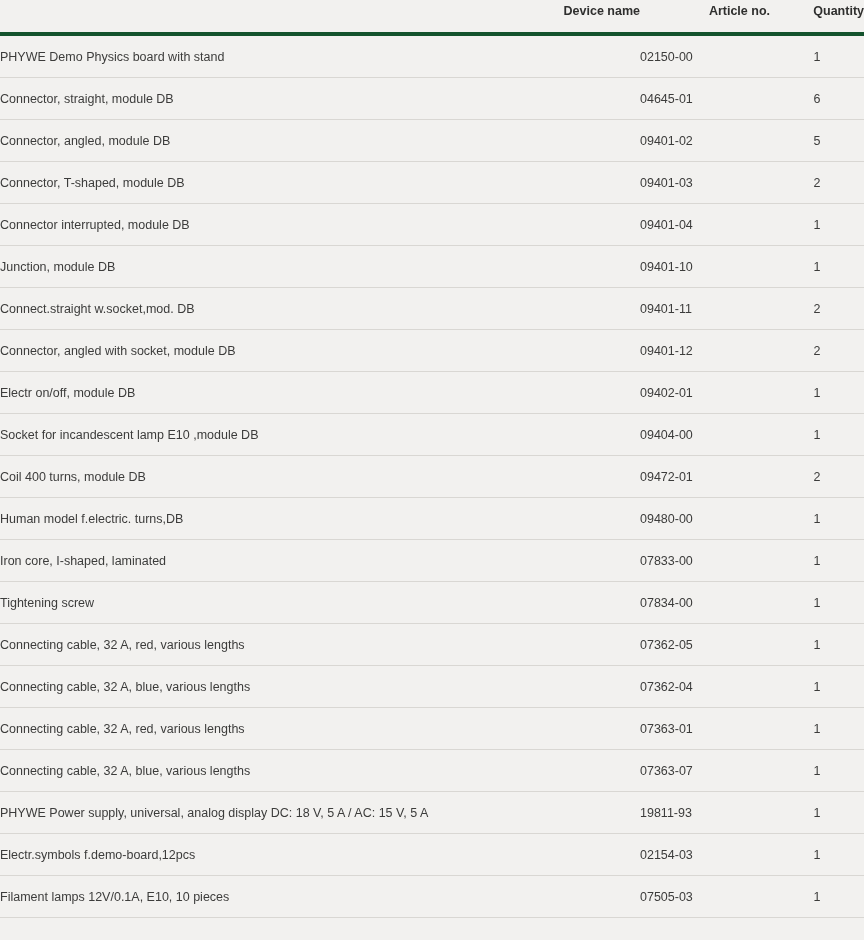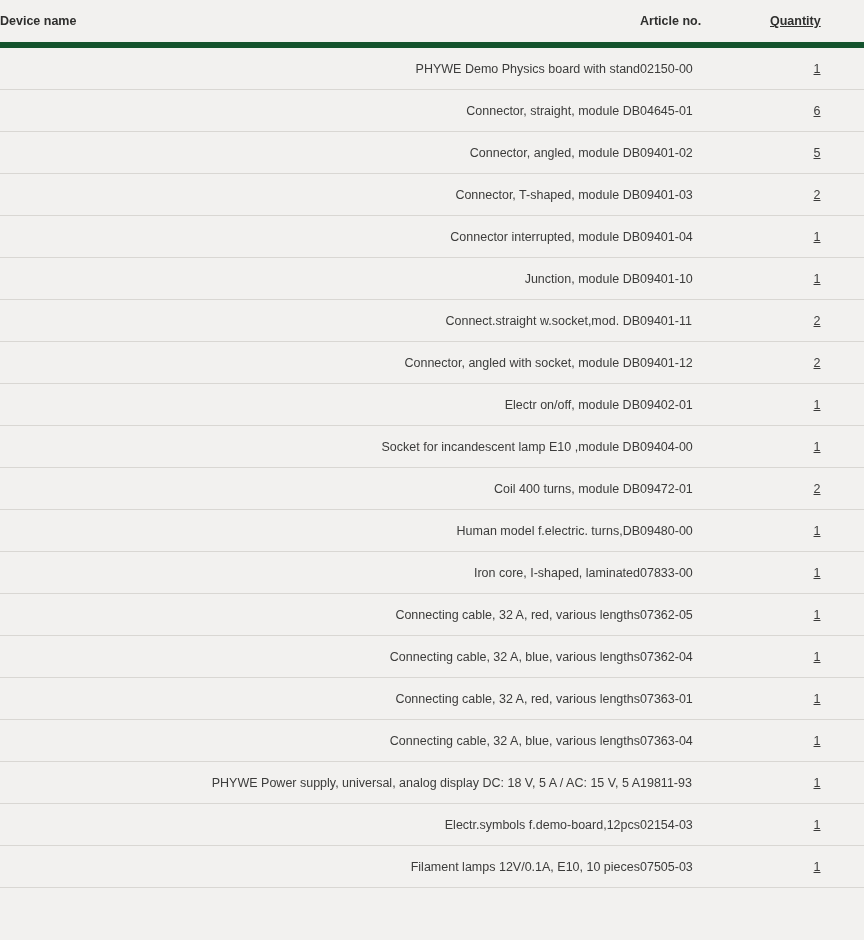--- a/index.html
+++ b/index.html
@@ -16,42 +16,42 @@
   }
   .equipment-table {
     width: 864px;
     border-collapse: collapse;
     table-layout: fixed;
   }
   .equipment-table thead th {
     font-size: 12.5px;
     font-weight: bold;
     color: #2f2f2e;
-    padding: 14px 0 14px 0;
-    text-align: left;
+    padding: 4px 0 14px 0;
+    text-align: right;
     vertical-align: middle;
     background: #f2f1ef;
-    border-bottom: 6px solid #14532d;
+    border-bottom: 4px solid #14532d;
   }
   .equipment-table tbody td {
     font-size: 12.5px;
     font-weight: normal;
     color: #3c3c3b;
     padding: 14px 0 13px 0;
     vertical-align: middle;
     border-bottom: 1px solid #d9d7d3;
     background: #f2f1ef;
   }
   .col-name   { width: 640px; }
   .col-art    { width: 130px; }
   .col-qty    { width: 94px; }
 
-  th.col-name, td.col-name { padding-left: 10px; text-align: right; }
+  th.col-name, td.col-name { padding-left: 10px; text-align: left; }
   th.col-art,  td.col-art  { text-align: left; margin-left: 25px; }
-  th.col-qty,  td.col-qty  { text-align: center; padding-right: 18px; text-decoration: underline; }
+  th.col-qty,  td.col-qty  { text-align: center; padding-right: 18px; }
   th.col-qty { text-align: right; padding-right: 22px; }
   td.col-qty { text-align: center; padding-right: 42px; }
 </style>
 </head>
 <body>
 
 <table class="equipment-table">
   <thead>
     <tr>
       <th class="col-name">Device name</th>
@@ -119,37 +119,42 @@
         <td class="col-name">Human model f.electric. turns,DB</td>
         <td class="col-art">09480-00</td>
         <td class="col-qty">1</td>
       </tr>
       <tr>
         <td class="col-name">Iron core, I-shaped, laminated</td>
         <td class="col-art">07833-00</td>
         <td class="col-qty">1</td>
       </tr>
       <tr>
+        <td class="col-name">Tightening screw</td>
+        <td class="col-art">07834-00</td>
+        <td class="col-qty">1</td>
+      </tr>
+      <tr>
         <td class="col-name">Connecting cable, 32 A, red, various lengths</td>
         <td class="col-art">07362-05</td>
         <td class="col-qty">1</td>
       </tr>
       <tr>
         <td class="col-name">Connecting cable, 32 A, blue, various lengths</td>
         <td class="col-art">07362-04</td>
         <td class="col-qty">1</td>
       </tr>
       <tr>
         <td class="col-name">Connecting cable, 32 A, red, various lengths</td>
         <td class="col-art">07363-01</td>
         <td class="col-qty">1</td>
       </tr>
       <tr>
         <td class="col-name">Connecting cable, 32 A, blue, various lengths</td>
-        <td class="col-art">07363-04</td>
+        <td class="col-art">07363-07</td>
         <td class="col-qty">1</td>
       </tr>
       <tr>
         <td class="col-name">PHYWE Power supply, universal, analog display DC: 18 V, 5 A / AC: 15 V, 5 A</td>
         <td class="col-art">19811-93</td>
         <td class="col-qty">1</td>
       </tr>
       <tr>
         <td class="col-name">Electr.symbols f.demo-board,12pcs</td>
         <td class="col-art">02154-03</td>

